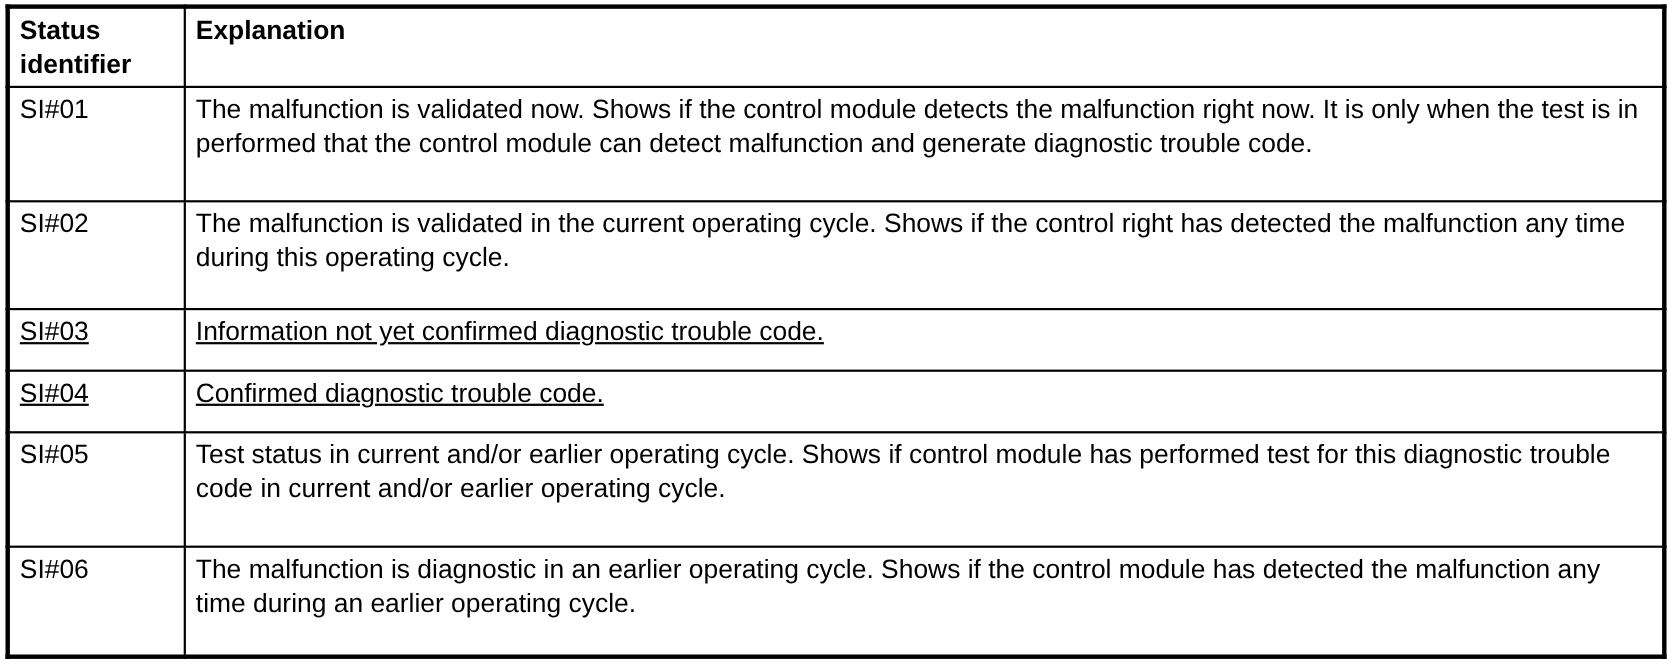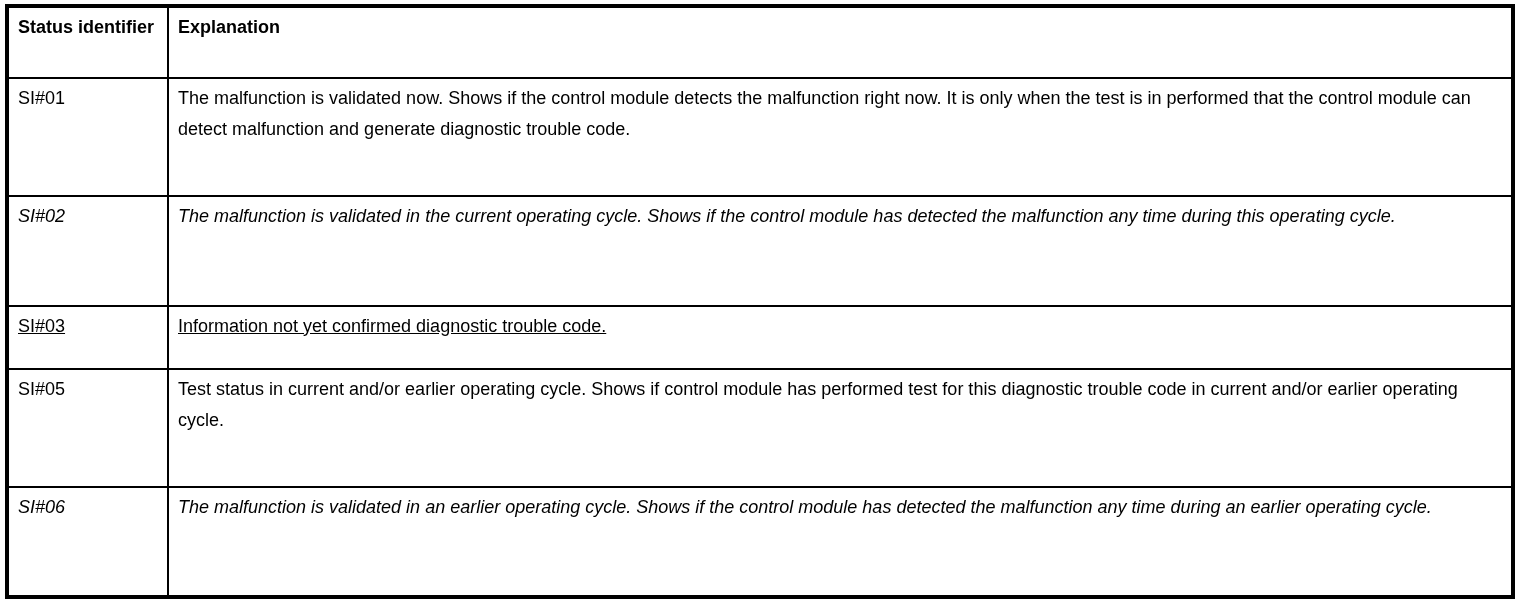--- a/index.html
+++ b/index.html
@@ -21,32 +21,32 @@
     border-collapse: collapse;
     table-layout: fixed;
     border: 4px solid #000000;
   }
   table.status-table th,
   table.status-table td {
     border: 2px solid #000000;
     vertical-align: top;
     text-align: left;
     padding: 4px 8px 4px 9px;
-    font-size: 18px;
+    font-size: 24px;
     line-height: 31px;
     overflow: hidden;
   }
   table.status-table th {
     font-weight: bold;
   }
   col.col-id { width: 161px; }
   col.col-exp { width: auto; }
   tr.h-header  { height: 72px; }
   tr.h-tall    { height: 76px; }
-  tr.h-med     { height: 71px; font-style: italic; }
+  tr.h-med     { height: 71px; }
   tr.h-short   { height: 37px; text-decoration: underline; }
 </style>
 </head>
 <body>
 
 <div class="page">
   <table class="status-table">
     <colgroup>
       <col class="col-id">
       <col class="col-exp">
@@ -57,29 +57,33 @@
         <th>Explanation</th>
       </tr>
     </thead>
     <tbody>
       <tr class="h-tall">
         <td>SI#01</td>
         <td>The malfunction is validated now. Shows if the control module detects the malfunction right now. It is only when the test is in performed that the control module can detect malfunction and generate diagnostic trouble code.</td>
       </tr>
       <tr class="h-med">
         <td>SI#02</td>
-        <td>The malfunction is validated in the current operating cycle. Shows if the control module has detected the malfunction any time during this operating cycle.</td>
+        <td>The malfunction is validated in the current operating cycle. Shows if the control right has detected the malfunction any time during this operating cycle.</td>
       </tr>
       <tr class="h-short">
         <td>SI#03</td>
         <td>Information not yet confirmed diagnostic trouble code.</td>
+      </tr>
+      <tr class="h-short">
+        <td>SI#04</td>
+        <td>Confirmed diagnostic trouble code.</td>
       </tr>
       <tr class="h-tall">
         <td>SI#05</td>
         <td>Test status in current and/or earlier operating cycle. Shows if control module has performed test for this diagnostic trouble code in current and/or earlier operating cycle.</td>
       </tr>
       <tr class="h-med">
         <td>SI#06</td>
-        <td>The malfunction is validated in an earlier operating cycle. Shows if the control module has detected the malfunction any time during an earlier operating cycle.</td>
+        <td>The malfunction is diagnostic in an earlier operating cycle. Shows if the control module has detected the malfunction any time during an earlier operating cycle.</td>
       </tr>
     </tbody>
   </table>
 </div>
 
 </body></html>

